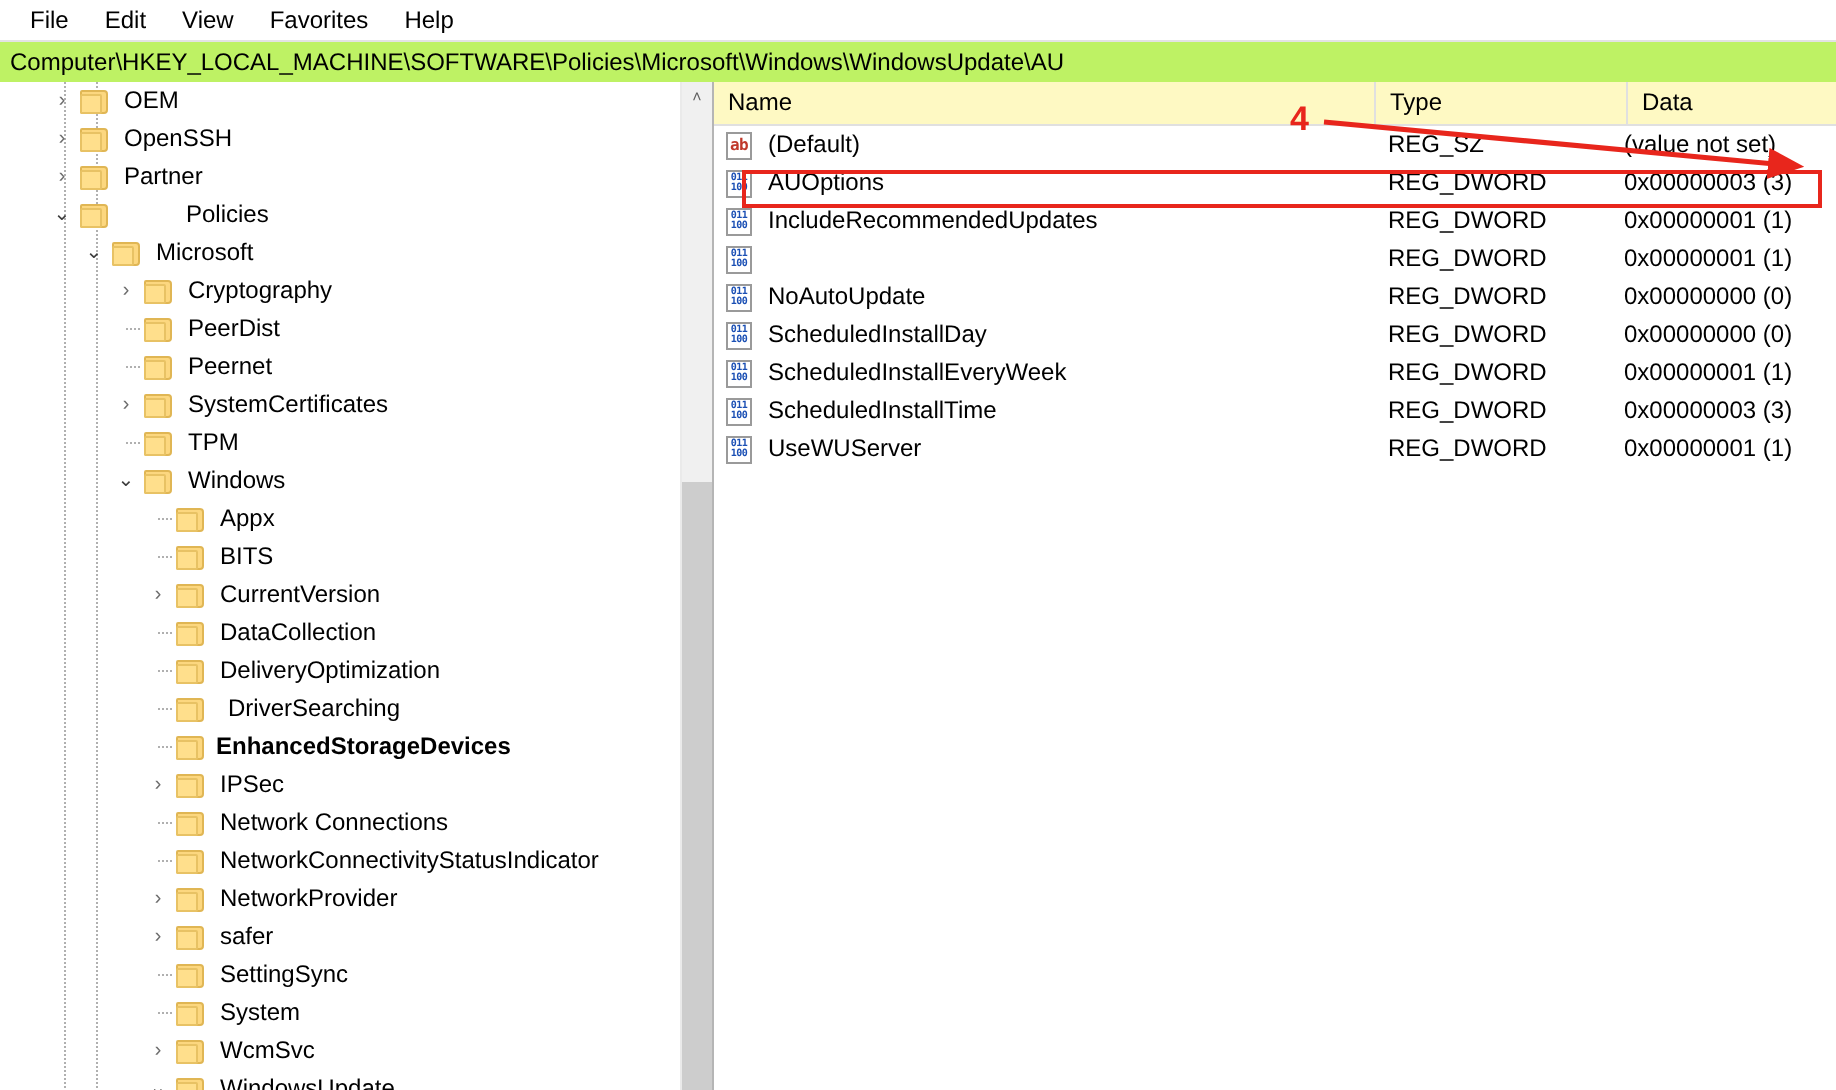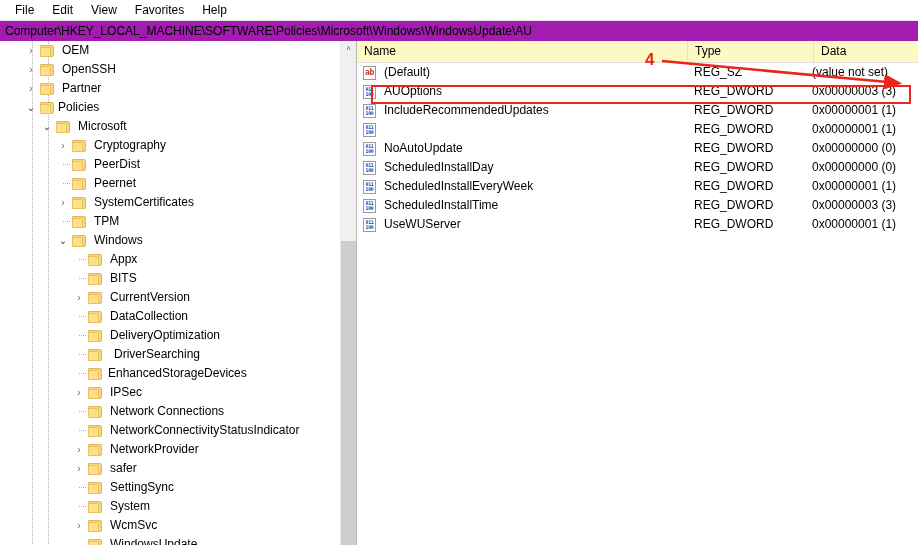--- a/index.html
+++ b/index.html
@@ -33,21 +33,21 @@
     cursor: default;
     white-space: nowrap;
   }
 
   
   #addressbar {
     height: 20px;
     display: flex;
     align-items: center;
     padding-left: 5px;
-    background: #a21caf;
+    background: #bef264;
     border-top: 1px solid #e3e3e3;
     border-bottom: 1px solid #d6d6d6;
     font-size: 12px;
     white-space: nowrap;
     overflow: hidden;
   }
 
   
   #main {
     position: absolute;
@@ -312,21 +312,21 @@
               <span class="f-back"></span>
               <span class="f-front"></span>
             </div><span class="label" style="margin-left: 59px;">OpenSSH</span></div>
           <div class="tree-row"><div class="twisty" style="left: 23px;">›</div><div class="folder" style="left: 40px;">
               <span class="f-back"></span>
               <span class="f-front"></span>
             </div><span class="label" style="margin-left: 59px;">Partner</span></div>
           <div class="tree-row"><div class="twisty open" style="left: 23px;">⌄</div><div class="folder" style="left: 40px;">
               <span class="f-back"></span>
               <span class="f-front"></span>
-            </div><span class="label" style="margin-left: 55px;">Policies</span></div>
+            </div><span class="label" style="margin-left: 90px;">Policies</span></div>
           <div class="tree-row"><div class="twisty open" style="left: 39px;">⌄</div><div class="folder" style="left: 56px;">
               <span class="f-back"></span>
               <span class="f-front"></span>
             </div><span class="label" style="margin-left: 75px;">Microsoft</span></div>
           <div class="tree-row"><div class="twisty" style="left: 55px;">›</div><div class="folder" style="left: 72px;">
               <span class="f-back"></span>
               <span class="f-front"></span>
             </div><span class="label" style="margin-left: 91px;">Cryptography</span></div>
           <div class="tree-row"><div class="stub" style="left: 63px; width: 8px;"></div><div class="folder" style="left: 72px;">
               <span class="f-back"></span>
@@ -368,21 +368,21 @@
               <span class="f-back"></span>
               <span class="f-front"></span>
             </div><span class="label" style="margin-left: 107px;">DeliveryOptimization</span></div>
           <div class="tree-row"><div class="stub" style="left: 79px; width: 8px;"></div><div class="folder" style="left: 88px;">
               <span class="f-back"></span>
               <span class="f-front"></span>
             </div><span class="label" style="margin-left: 111px;">DriverSearching</span></div>
           <div class="tree-row"><div class="stub" style="left: 79px; width: 8px;"></div><div class="folder" style="left: 88px;">
               <span class="f-back"></span>
               <span class="f-front"></span>
-            </div><span class="label" style="margin-left: 105px;">EnhancedStorageDevices</span></div>
+            </div><span class="label" style="margin-left: 105px; font-weight: bold;">EnhancedStorageDevices</span></div>
           <div class="tree-row"><div class="twisty" style="left: 71px;">›</div><div class="folder" style="left: 88px;">
               <span class="f-back"></span>
               <span class="f-front"></span>
             </div><span class="label" style="margin-left: 107px;">IPSec</span></div>
           <div class="tree-row"><div class="stub" style="left: 79px; width: 8px;"></div><div class="folder" style="left: 88px;">
               <span class="f-back"></span>
               <span class="f-front"></span>
             </div><span class="label" style="margin-left: 107px;">Network Connections</span></div>
           <div class="tree-row"><div class="stub" style="left: 79px; width: 8px;"></div><div class="folder" style="left: 88px;">
               <span class="f-back"></span>

